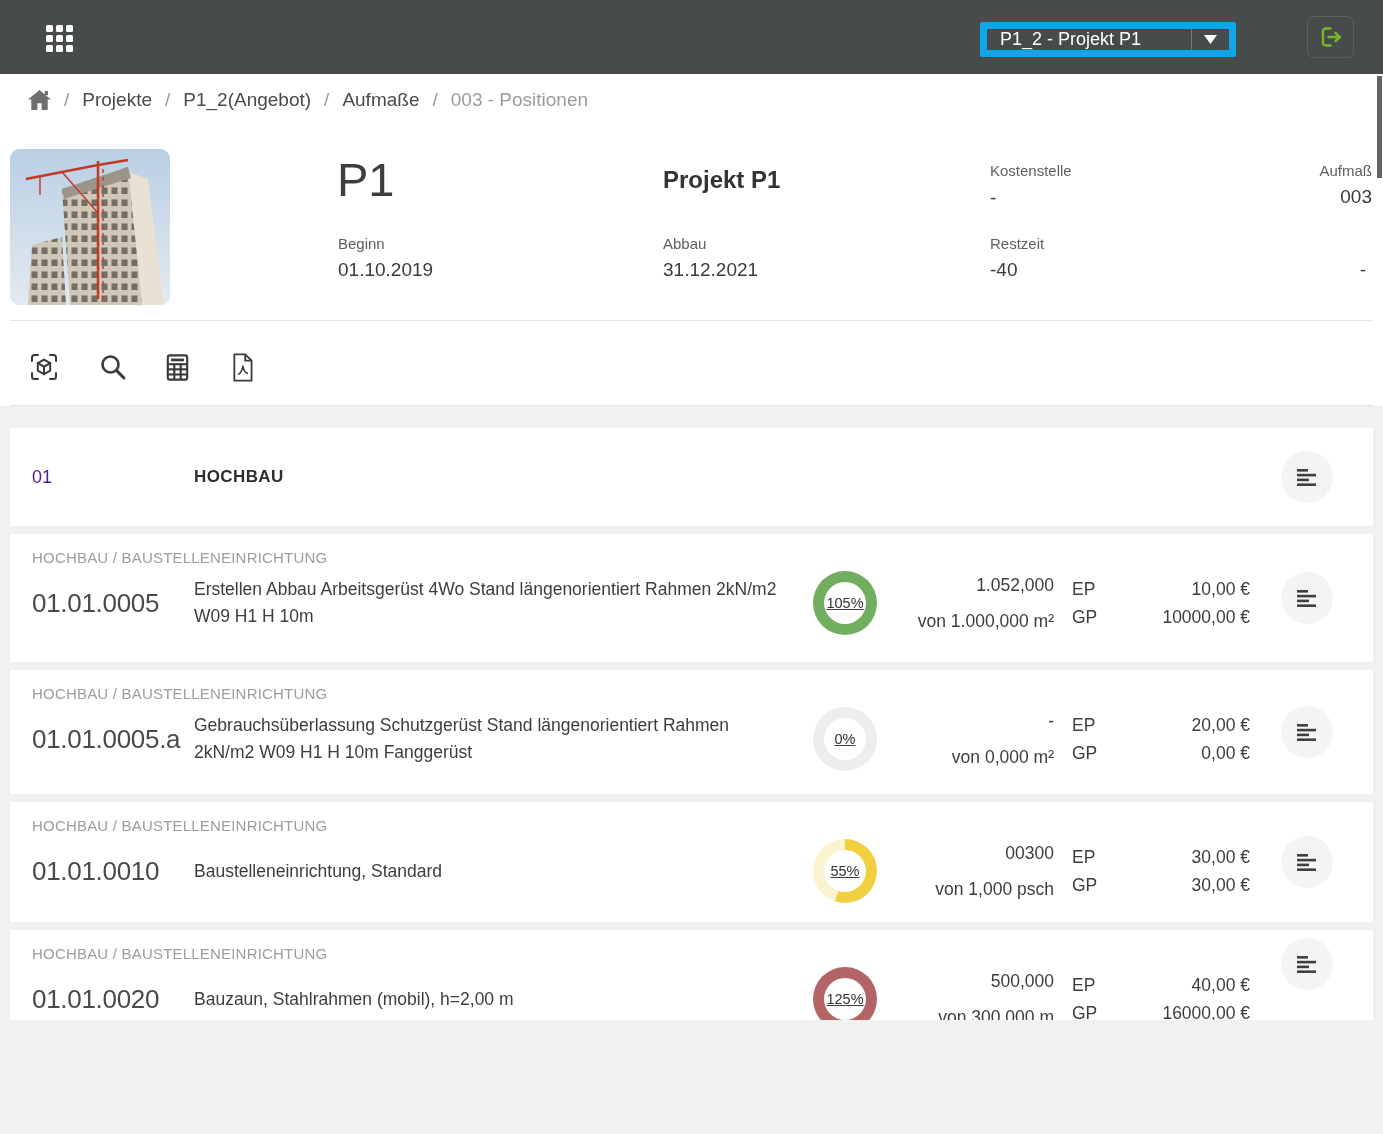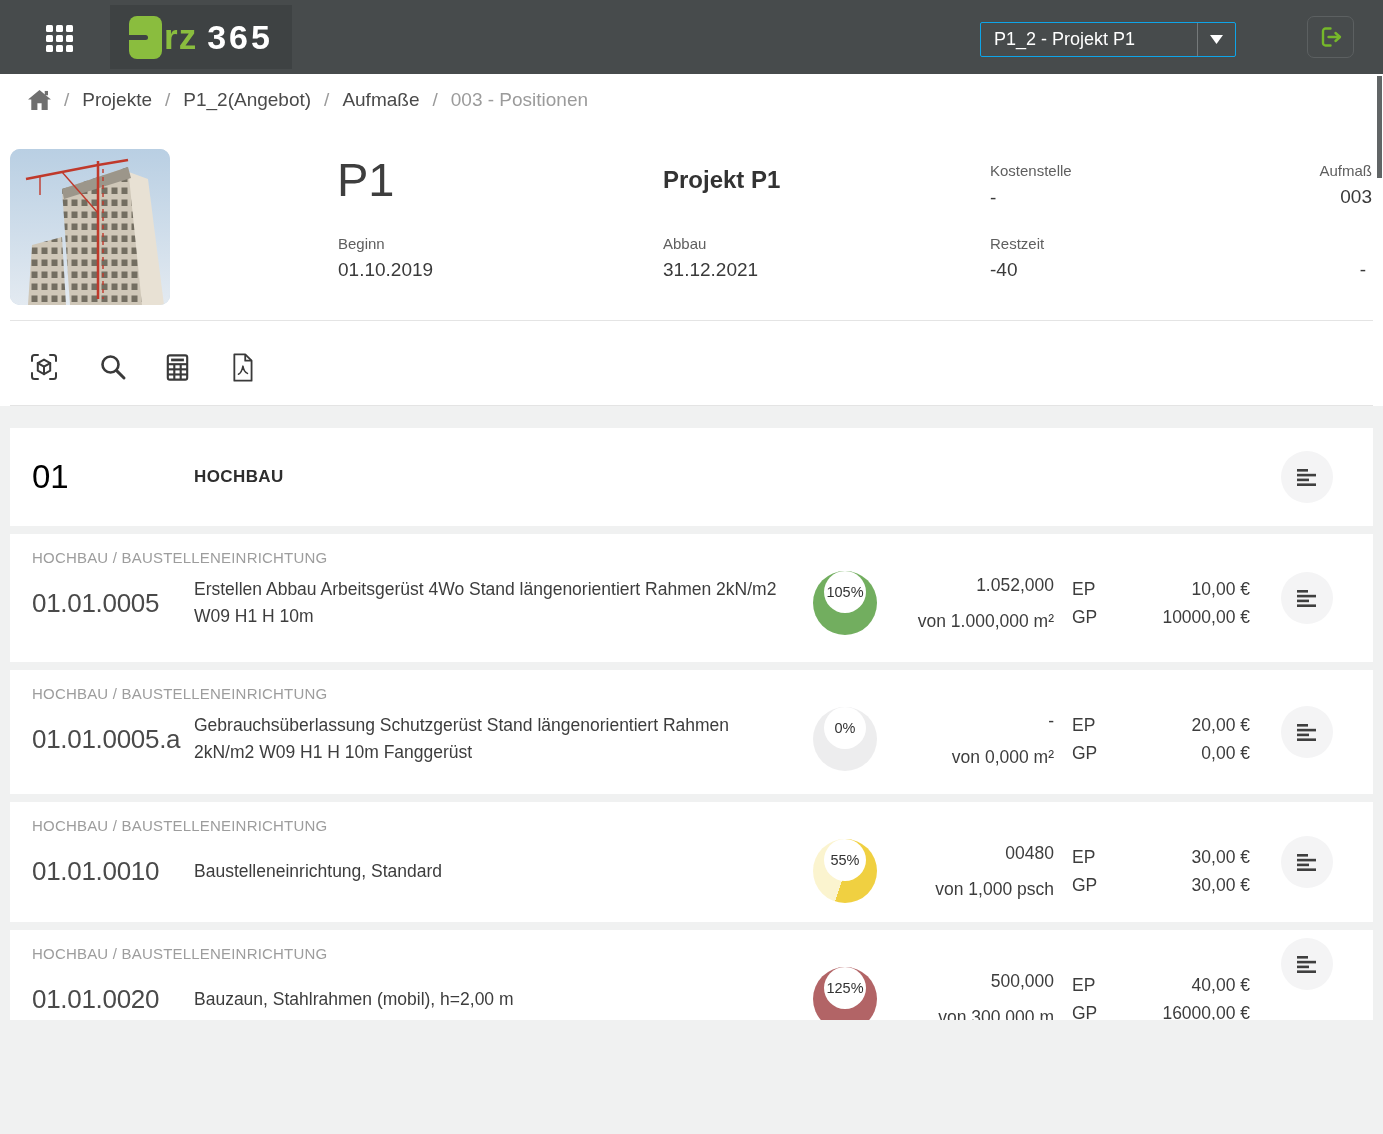--- a/index.html
+++ b/index.html
@@ -13,21 +13,21 @@
   
   .topbar{position:absolute;top:0;left:0;width:100%;height:74px;background:#474b4c;}
   .apps-btn{position:absolute;left:46px;top:24px;width:28px;height:28px;background:transparent;border:none;cursor:pointer;}
   .apps-grid{display:grid;grid-template-columns:repeat(3,7px);grid-auto-rows:7px;gap:3px;}
   .apps-grid i{background:#fff;border-radius:1.5px;display:block;}
   .logo-box{position:absolute;left:110px;top:5px;width:182px;height:64px;background:#3e4243;display:flex;align-items:center;justify-content:center;}
   .logo-b{width:33px;height:43px;background:#8abd3e;border-radius:8px;position:relative;flex:none;}
   .logo-b::after{content:"";position:absolute;left:0;top:19px;width:19px;height:5px;background:#3e4243;border-radius:0 3px 3px 0;}
   .logo-rz{color:#8abd3e;font-size:35px;font-weight:700;letter-spacing:1px;margin-left:2px;}
   .logo-365{color:#fff;font-size:34px;font-weight:700;letter-spacing:3px;margin-left:10px;}
-  .proj-select{position:absolute;right:147px;top:22px;width:256px;height:35px;border:1px solid #0ea5e9;border-radius:2px;display:flex;align-items:stretch;color:#fff;font-size:18px;cursor:pointer;background:transparent;margin-left:12px;}
+  .proj-select{position:absolute;right:147px;top:22px;width:256px;height:35px;border:7px solid #0ea5e9;border-radius:2px;display:flex;align-items:stretch;color:#fff;font-size:18px;cursor:pointer;background:transparent;margin-left:12px;}
   .proj-select .val{flex:1;display:flex;align-items:center;padding-left:13px;white-space:nowrap;}
   .caret-box{width:38px;border-left:1px solid #75797a;display:flex;align-items:center;justify-content:center;}
   .logout-btn{position:absolute;right:29px;top:16px;width:47px;height:42px;border:1px solid #5c6061;border-radius:7px;background:transparent;display:flex;align-items:center;justify-content:center;cursor:pointer;}
   
   .header-bg{position:absolute;top:74px;left:0;width:100%;height:332px;background:#fff;}
   .breadcrumb{position:absolute;top:89px;left:28px;display:flex;align-items:center;gap:13px;font-size:19px;color:#4a4a4a;}
   .breadcrumb .sep{color:#9a9a9a;}
   .breadcrumb .crumb{cursor:pointer;}
   .breadcrumb .crumb.current{color:#9b9b9b;cursor:default;}
   .proj-img{position:absolute;left:10px;top:149px;width:160px;height:156px;border-radius:10px;overflow:hidden;background:#c3d4e4;}
@@ -37,27 +37,27 @@
   .fld-value{position:absolute;font-size:19px;color:#3a3a3a;}
   .t-right{text-align:right;}
   .divider{position:absolute;left:10px;right:10px;height:1px;background:#e4e4e4;}
   
   .tool-btn{position:absolute;top:349px;width:36px;height:36px;background:transparent;border:none;cursor:pointer;display:flex;align-items:center;justify-content:center;}
   
   .rows{position:absolute;top:406px;left:0;right:0;bottom:0;background:#f0f1f1;overflow:hidden;padding:22px 10px 0 10px;}
   .card{background:#fff;margin-bottom:8px;position:relative;}
   .card.section{height:98px;display:flex;align-items:center;padding-left:22px;}
   .h128{height:128px;} .h124{height:124px;} .h120{height:120px;} .h90{height:90px;overflow:hidden;}
-  .section-code{width:162px;font-size:33px;font-weight:300;color:#000000;flex:none;}
+  .section-code{width:162px;font-size:18px;font-weight:300;color:#4c1d95;flex:none;}
   .section-title{font-size:17px;font-weight:700;color:#2e2e2e;letter-spacing:.4px;}
   .pos-breadcrumb{padding:15px 0 0 22px;font-size:15px;color:#9d9d9d;letter-spacing:.2px;}
   .pos-body{display:flex;align-items:center;padding-left:22px;margin-top:5px;}
   .pos-code{width:162px;font-size:26px;font-weight:300;letter-spacing:-.3px;color:#4a4a4a;flex:none;white-space:nowrap;}
   .pos-desc{width:600px;font-size:17.5px;line-height:27px;color:#3d3d3d;flex:none;}
-  .donut{width:64px;height:64px;border-radius:50%;margin-left:19px;flex:none;display:flex;align-items:flex-start;justify-content:center;}
+  .donut{width:64px;height:64px;border-radius:50%;margin-left:19px;flex:none;display:flex;align-items:center;justify-content:center;text-decoration:underline;}
   .donut-inner{width:42px;height:42px;border-radius:50%;background:#fff;display:flex;align-items:center;justify-content:center;font-size:14.5px;color:#333;}
   .pos-qty{width:177px;flex:none;text-align:right;font-size:17.5px;color:#3d3d3d;}
   .qty-val{margin-bottom:15px;}
   .pos-prices{width:178px;flex:none;margin-left:18px;font-size:17.5px;color:#3d3d3d;}
   .price-row{display:flex;margin:7px 0;}
   .price-val{margin-left:auto;}
   .row-menu{position:absolute;right:40px;top:50%;transform:translateY(-50%);width:52px;height:52px;border-radius:50%;background:#f4f4f5;border:none;display:flex;align-items:center;justify-content:center;cursor:pointer;}
   .scroll-thumb{position:absolute;top:76px;right:1px;width:5px;height:102px;background:#616566;}
   svg{display:block;}
 </style>
@@ -71,25 +71,20 @@
         <i></i>
         <i></i>
         <i></i>
         <i></i>
         <i></i>
         <i></i>
         <i></i>
         <i></i>
     </span>
   </button>
-  <div class="logo-box">
-    <span class="logo-b"></span>
-    <span class="logo-rz">rz</span>
-    <span class="logo-365">365</span>
-  </div>
   <div class="proj-select">
     <span class="val">P1_2 - Projekt P1</span>
     <span class="caret-box">
       <svg width="13" height="9" viewBox="0 0 13 9">
           <polygon points="0,0 13,0 6.5,9" fill="#ffffff"></polygon>
         </svg>
     </span>
   </div>
   <button class="logout-btn">
     <svg width="26" height="26" viewBox="0 0 26 26" fill="none" stroke="#76b82a" stroke-width="2.4" stroke-linecap="round" stroke-linejoin="round">
@@ -297,21 +292,21 @@
 
   <div class="card h120">
     <div class="pos-breadcrumb">HOCHBAU / BAUSTELLENEINRICHTUNG</div>
     <div class="pos-body">
       <div class="pos-code">01.01.0010</div>
       <div class="pos-desc">Baustelleneinrichtung, Standard</div>
       <div class="donut" style="background: conic-gradient(rgb(240, 208, 65) 0deg, rgb(240, 208, 65) 55%, rgb(251, 244, 207) 55%, rgb(251, 244, 207) 100%);">
         <div class="donut-inner">55%</div>
       </div>
       <div class="pos-qty">
-        <div class="qty-val">00480</div>
+        <div class="qty-val">00300</div>
         <div class="qty-of">von 1,000 psch</div>
       </div>
       <div class="pos-prices">
         <div class="price-row">
             <span class="price-label">EP</span>
             <span class="price-val">30,00 €</span>
           </div>
         <div class="price-row">
             <span class="price-label">GP</span>
             <span class="price-val">30,00 €</span>

